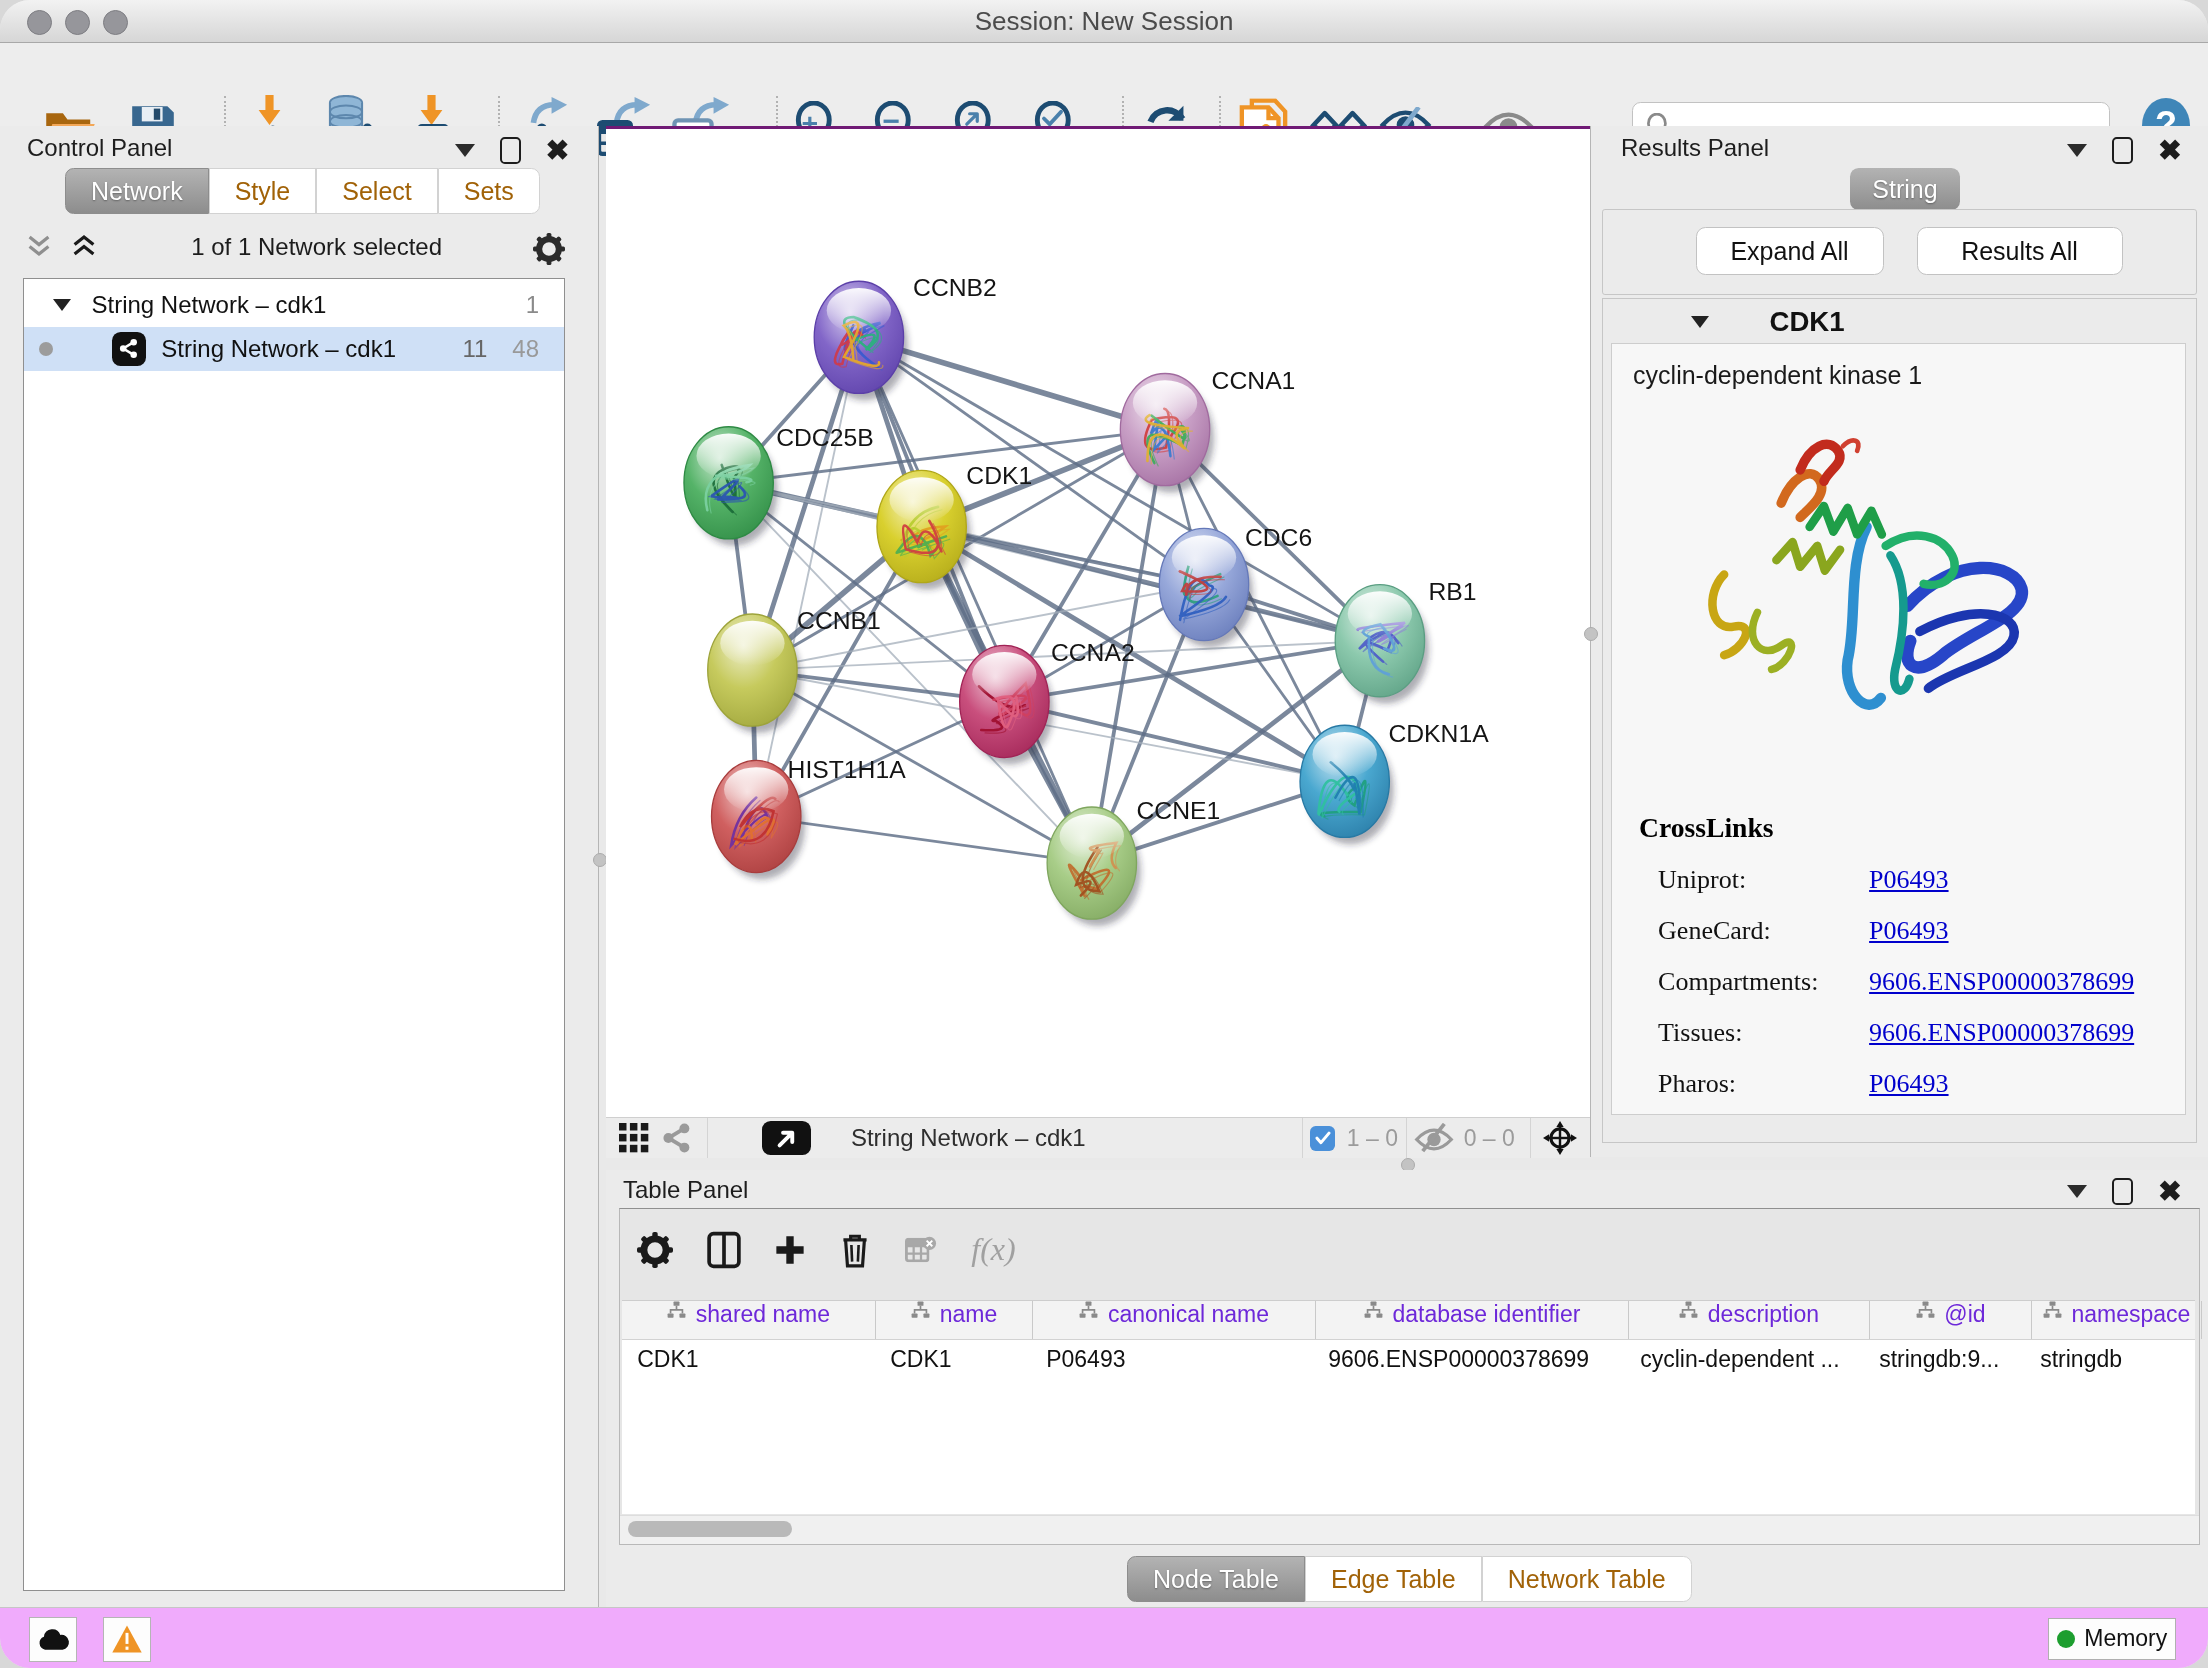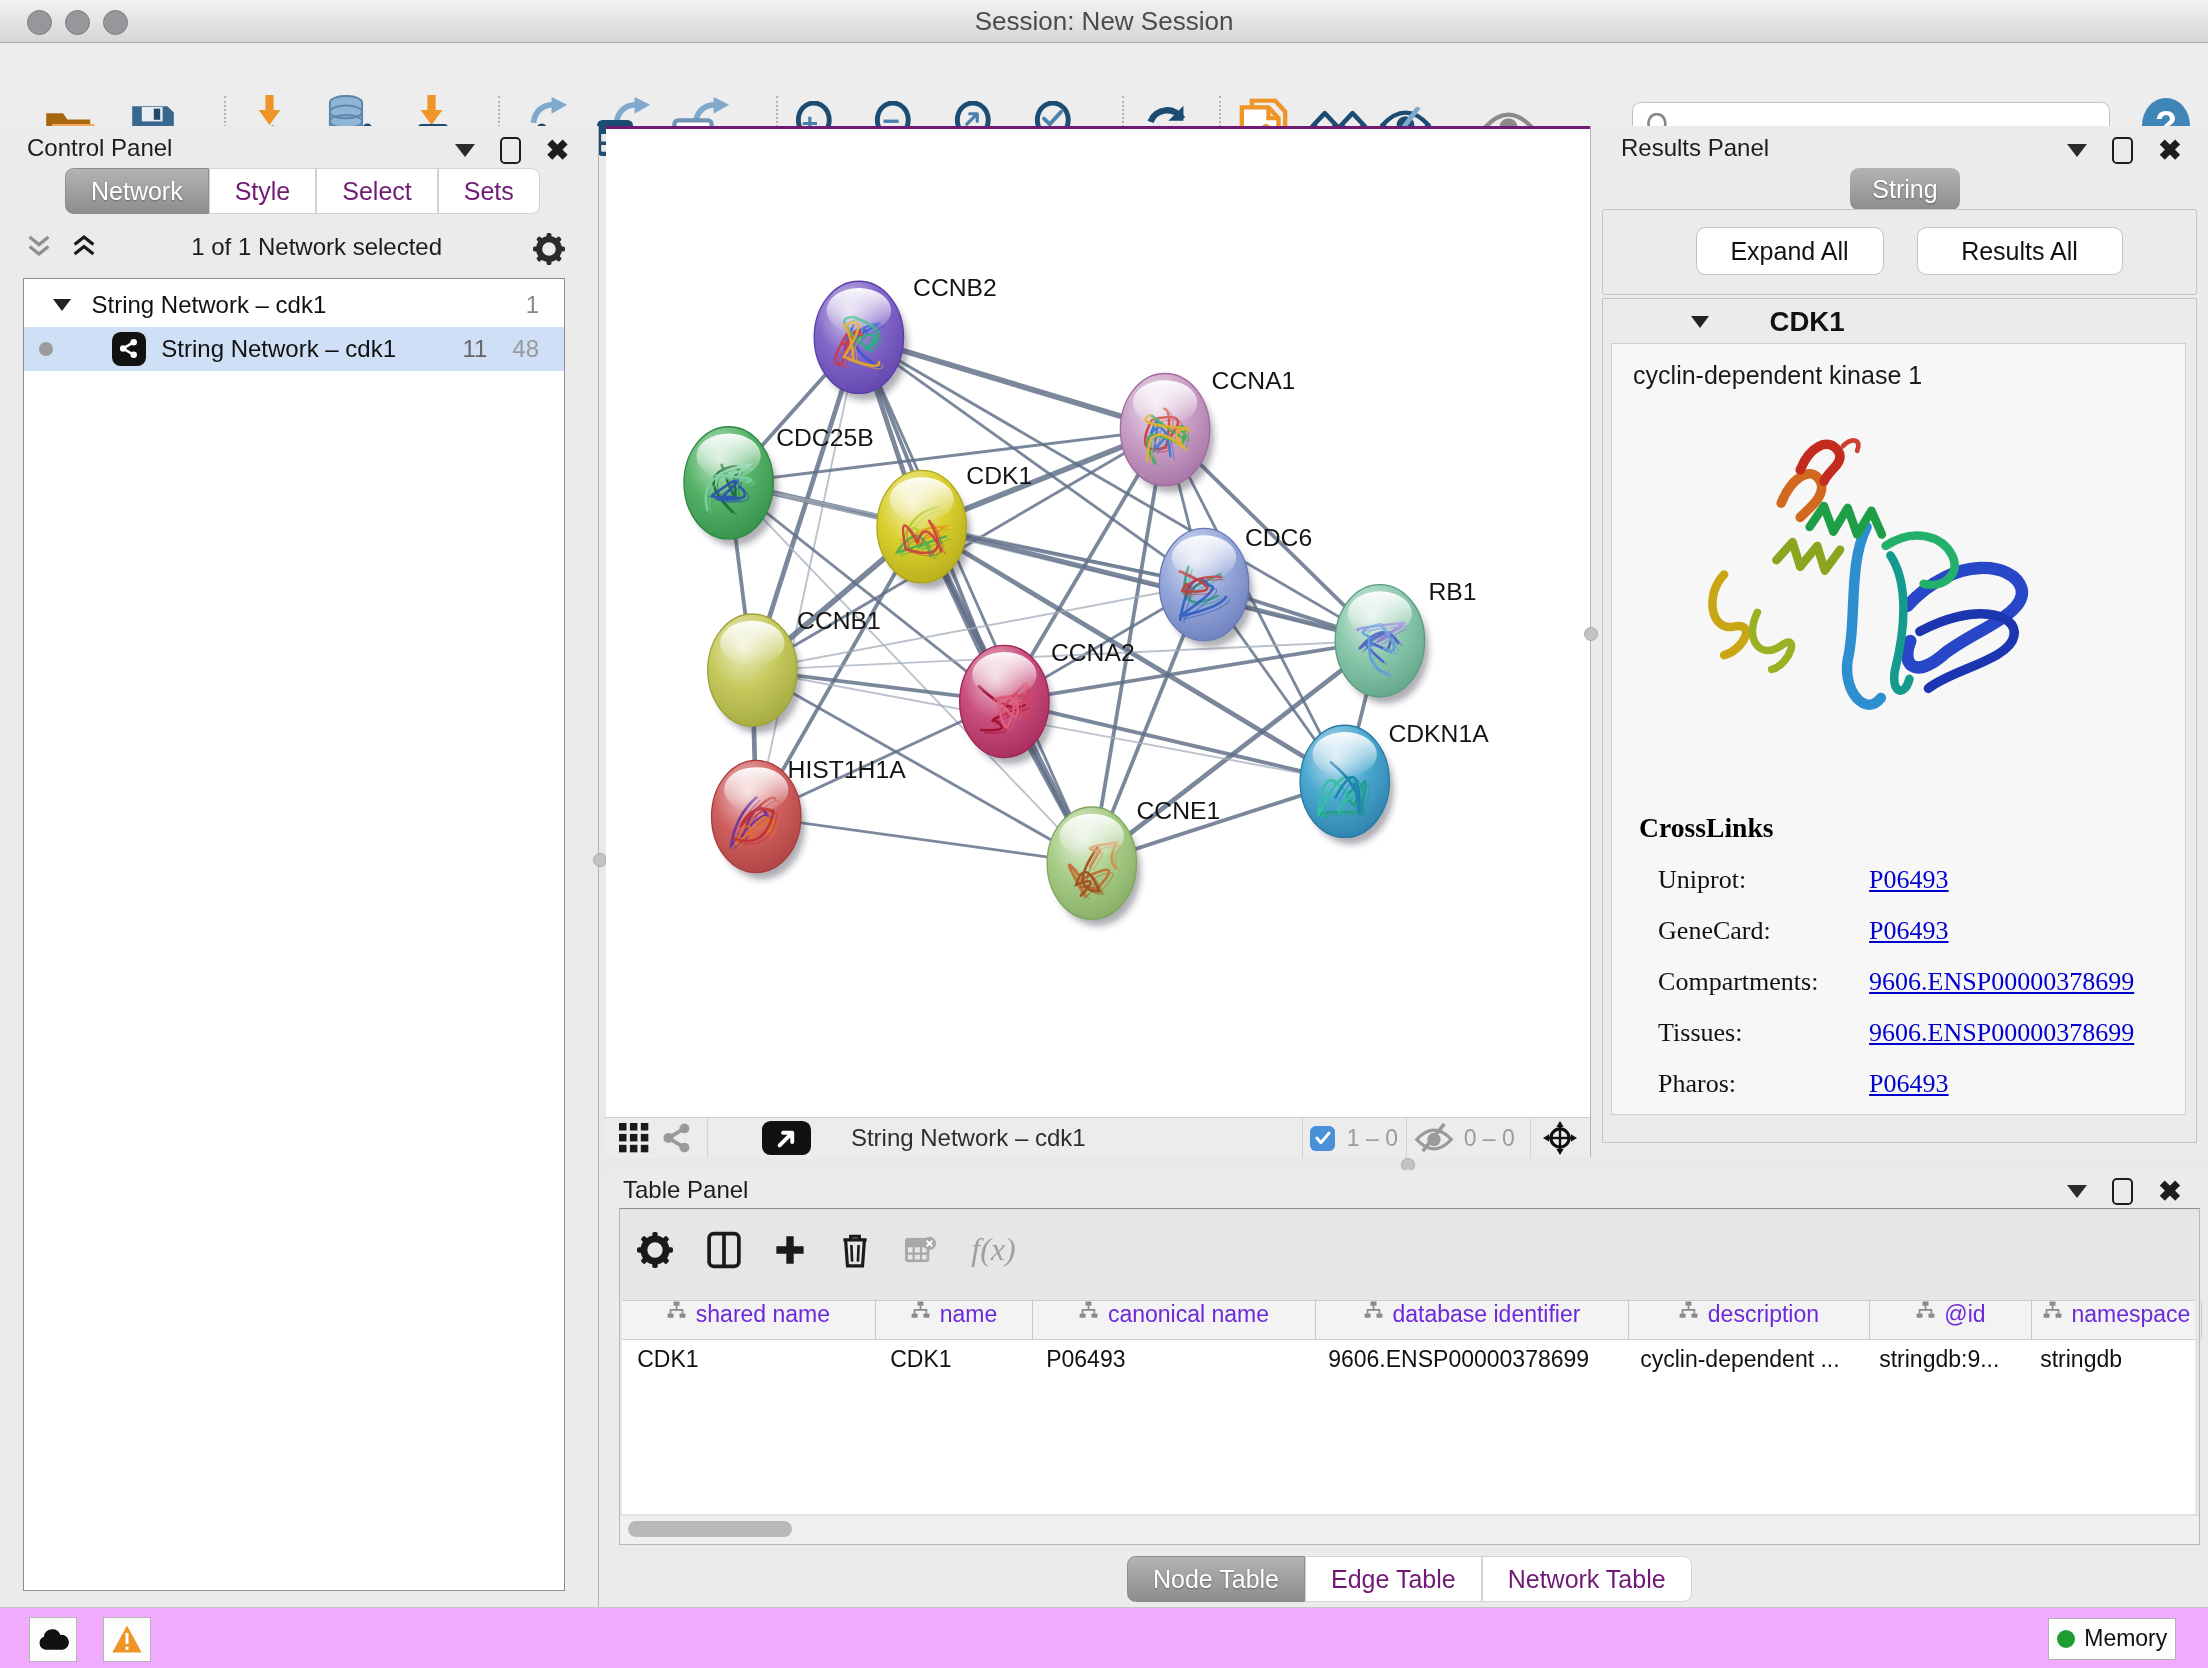--- a/index.html
+++ b/index.html
@@ -1,17 +1,17 @@
 <!DOCTYPE html>
 <html style="font-size:15px"><head>
 <meta charset="utf-8">
 <style>
   html,body{margin:0;padding:0;background:#d8d8d8;}
   #app{position:relative;width:2208px;height:1668px;background:#e9e9e9;
-       font-family:"Liberation Sans",sans-serif;overflow:hidden;
+       font-family:"Liberation Sans",sans-serif;overflow:hidden;border-radius:30px;
        -webkit-font-smoothing:antialiased;}
   .abs{position:absolute;}
 
   
   #titlebar{left:0;top:0;width:2208px;height:42px;
     background:linear-gradient(#f2f2f2,#d6d6d6);border-bottom:1px solid #a8a8a8;}
   .tlight{position:absolute;top:9.5px;width:23px;height:23px;border-radius:50%;
     background:#96969b;border:1px solid #7d7d82;}
   #win-title{position:absolute;left:0;right:0;top:0;height:42px;line-height:42px;
     text-align:center;font-size:26px;color:#4b4b4b;}
@@ -33,21 +33,21 @@
   .panel-title{font-size:24px;color:#1d1d1d;}
   .win-icons{position:absolute;display:flex;align-items:center;gap:25px;}
   .wi-collapse{width:0;height:0;border-left:10.5px solid transparent;border-right:10.5px solid transparent;
     border-top:13.3px solid #2b2b2b;}
   .wi-float{width:17px;height:23px;border:2.9px solid #1d1d1d;border-radius:4.8px;}
   .wi-close{font-size:28.5px;font-weight:bold;color:#1d1d1d;line-height:23px;}
 
   
   .seg{display:flex;}
   .seg .tab{height:44px;line-height:44px;padding:0 25px;font-size:25px;background:#fff;
-    border:1px solid #d2d2d2;color:#701a75;text-align:center;}
+    border:1px solid #d2d2d2;color:#a16207;text-align:center;}
   .seg .tab.active{background:linear-gradient(#b3b3b3,#8d8d8d);color:#fff;
     text-shadow:0 1px 1.9px rgba(0,0,0,.35);border-color:#8d8d8d;}
   .seg .tab:first-child{border-radius:8.6px 0 0 8.6px;}
   .seg .tab:last-child{border-radius:0 8.6px 8.6px 0;}
 
   
   #control-panel{left:0;top:126px;width:598px;height:1481px;background:#ebebeb;
     border-right:1px solid #b5b5b5;}
   #cp-tabs{position:absolute;left:65px;top:42px;}
   #cp-statusrow{position:absolute;left:23px;top:107px;width:542px;height:42px;

